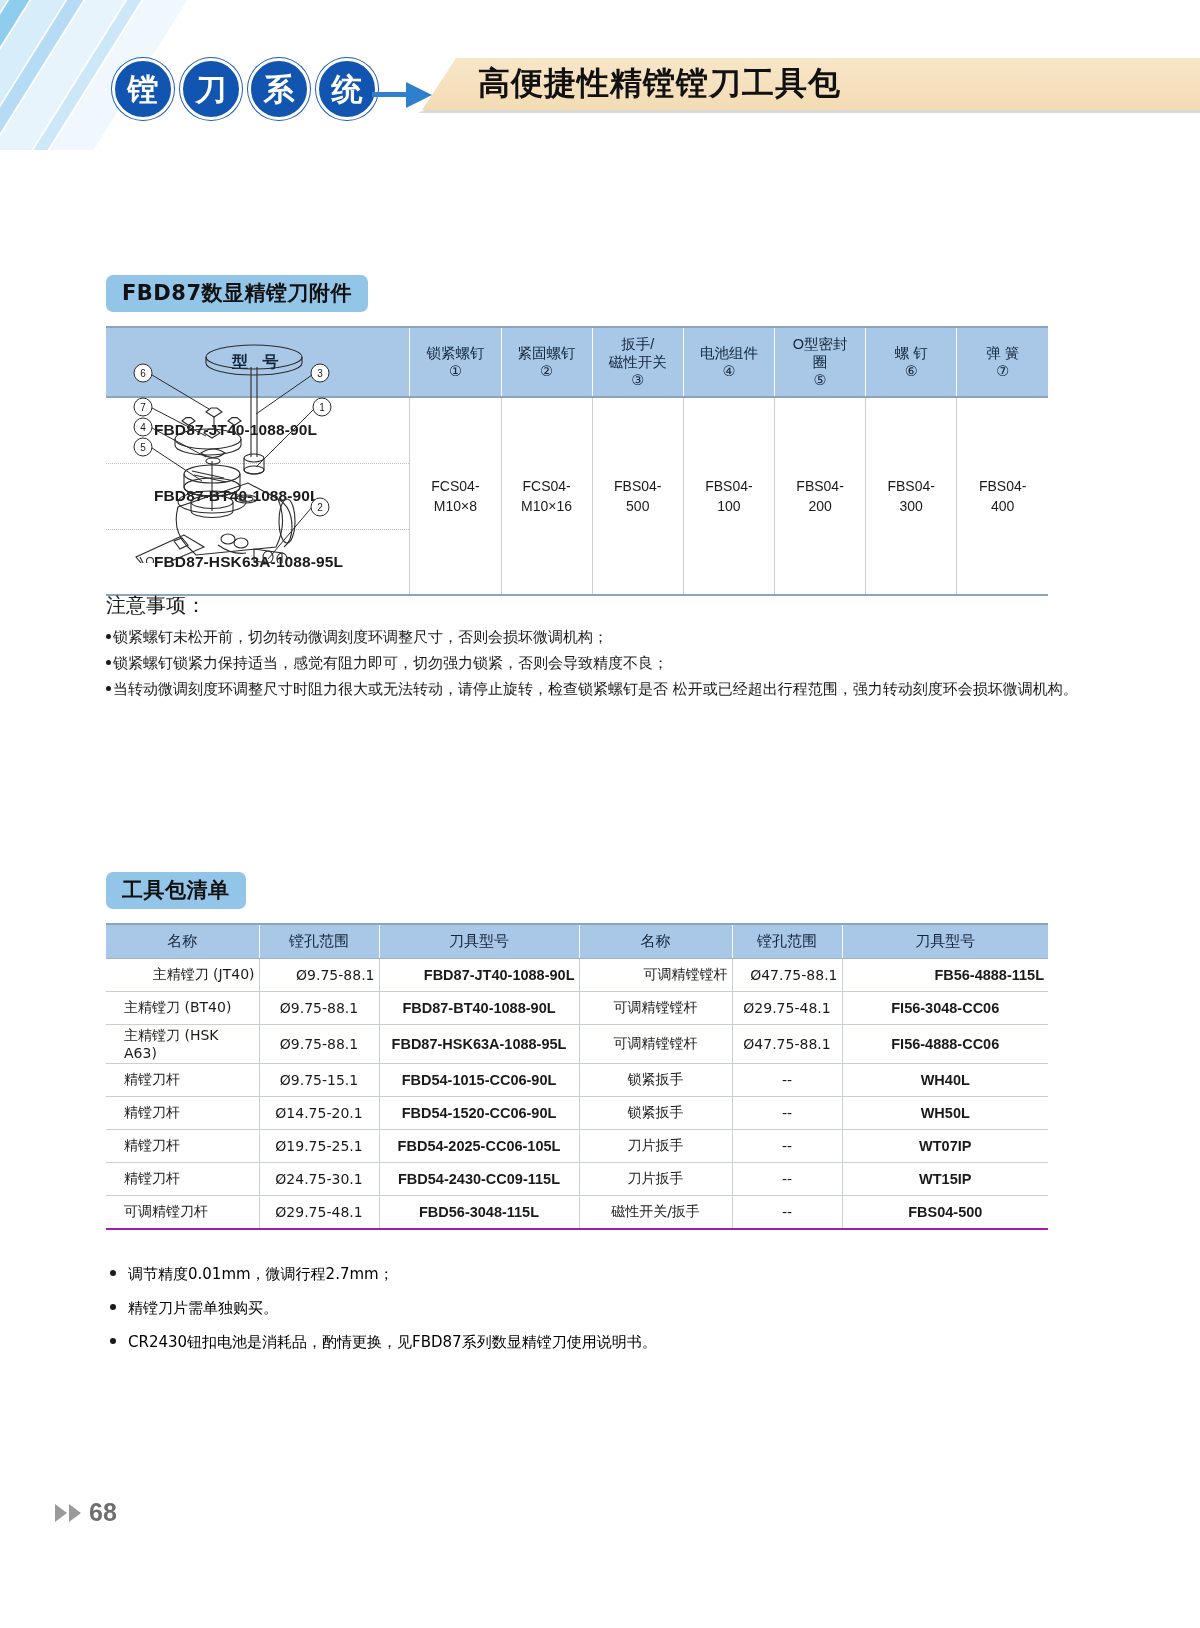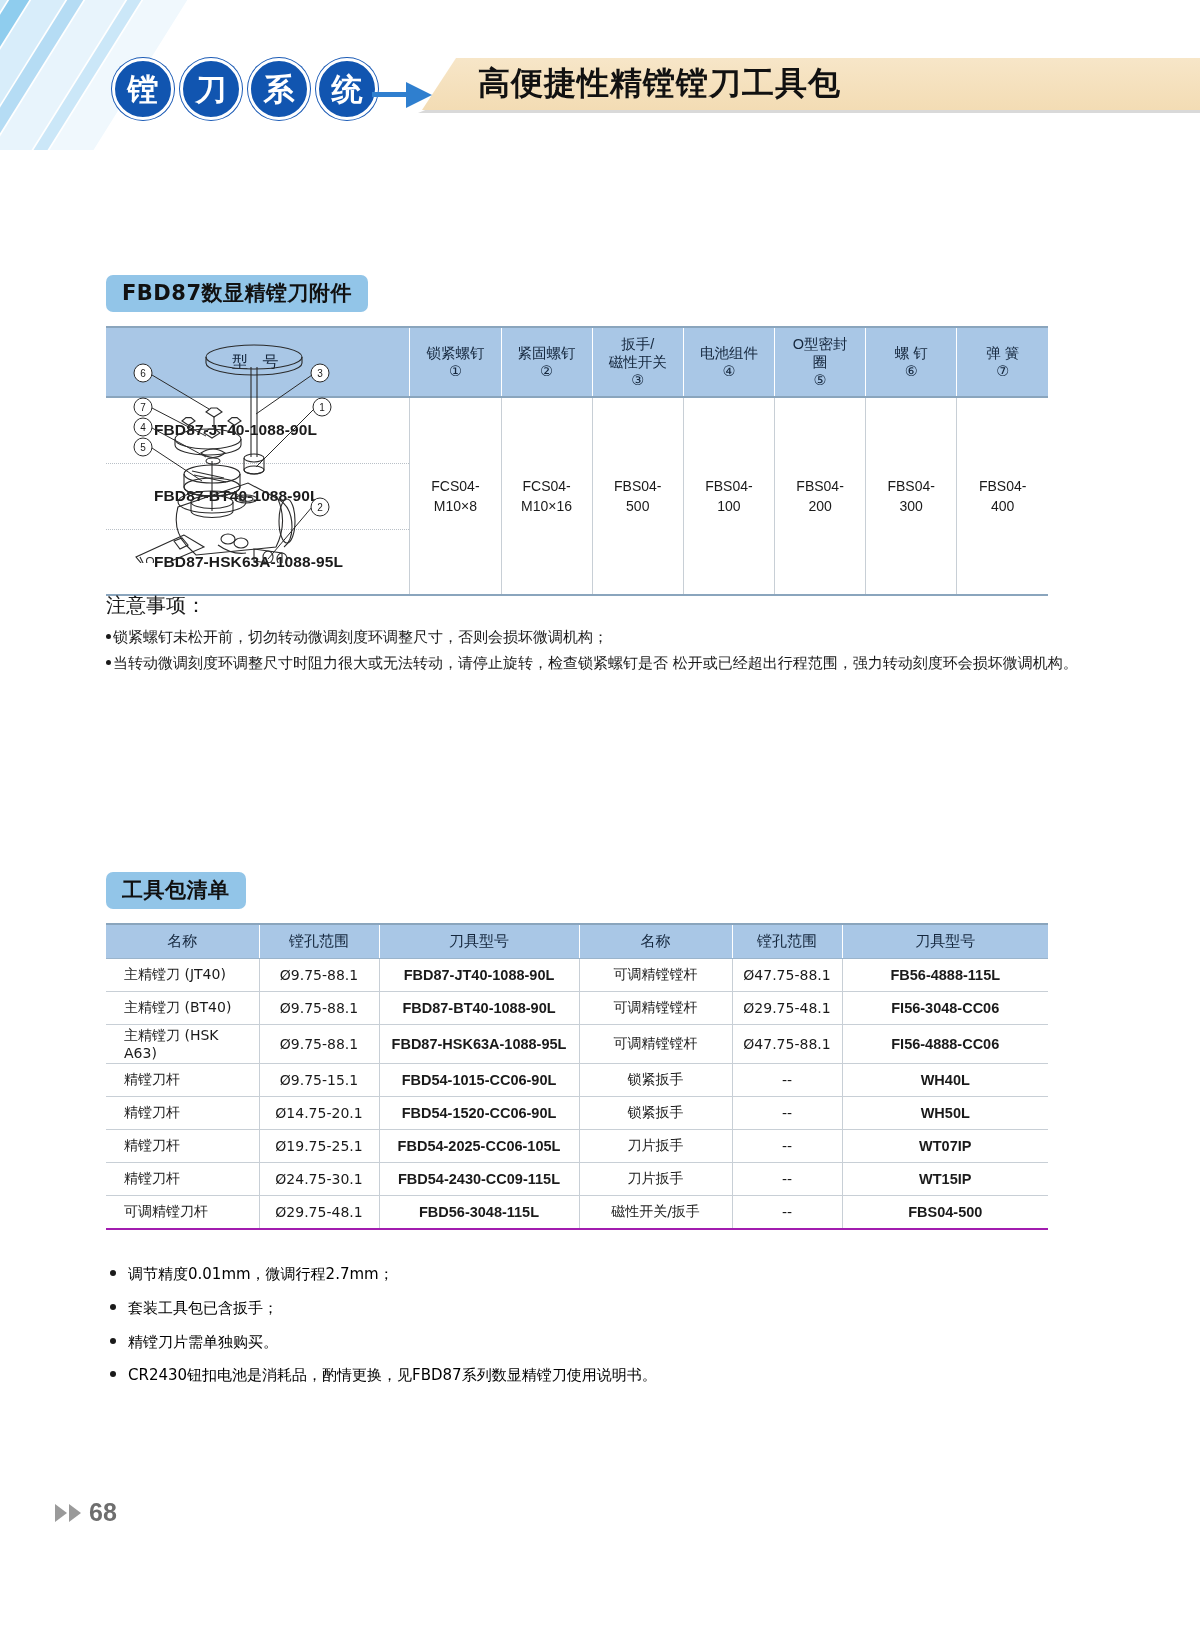--- a/index.html
+++ b/index.html
@@ -143,21 +143,21 @@
     border-bottom: 2px solid #8aa5bd;
     font-size: 14.5px;
     font-weight: normal;
     color: #14263c;
     padding: 7px 2px;
     line-height: 1.25;
     vertical-align: middle;
     text-align: center;
     height: 68px;
   }
-  .t1 thead th.first { border-left: none; }
+  .t1 thead th.first { border-left: none; font-weight: bold; }
   .t1 thead th.modelhead { font-size: 16px; letter-spacing: 5px; }
 
   .t1 td {
     border-left: 1px solid #c8cfd6;
     text-align: center;
     vertical-align: middle;
     font-size: 14px;
     color: #1a1a1a;
     padding: 4px 2px;
     line-height: 1.45;
@@ -234,21 +234,21 @@
     border-left: 1px solid #c8cfd6;
     border-top: 1px solid #c8cfd6;
     text-align: center;
     vertical-align: middle;
     font-size: 14px;
     height: 33px;
     padding: 2px 4px;
     color: #1a1a1a;
     font-family: "DejaVu Sans", "Liberation Sans", sans-serif;
   }
-  .t2 tbody tr:first-child td { border-top: none; }
+  .t2 tbody tr:first-child td { border-top: none; text-align: right; }
   .t2 tbody td.first { border-left: none; }
   .t2 td.nm { text-align: left; padding-left: 18px; }
   .t2 td.code {
     font-weight: bold;
     font-size: 14.5px;
     font-family: "Liberation Sans", "DejaVu Sans", sans-serif;
   }
 
   .notes2 { position: absolute; left: 110px; top: 1258px; width: 960px; }
   .notes2 .b {
@@ -494,20 +494,21 @@
       <tr>
         <td class="modelcell dotted-top">FBD87-HSK63A-1088-95L</td>
       </tr>
     </tbody>
   </table>
 </div>
 
 <div class="notes1">
   <div class="lead">注意事项：</div>
   <div class="nline"><span class="dot"></span><span>锁紧螺钉未松开前，切勿转动微调刻度环调整尺寸，否则会损坏微调机构；</span></div>
+  <div class="nline"><span class="dot"></span><span>锁紧螺钉锁紧力保持适当，感觉有阻力即可，切勿强力锁紧，否则会导致精度不良；</span></div>
   <div class="nline"><span class="dot"></span><span>当转动微调刻度环调整尺寸时阻力很大或无法转动，请停止旋转，检查锁紧螺钉是否 松开或已经超出行程范围，强力转动刻度环会损坏微调机构。</span></div>
 </div>
 
 <div class="sec2">
   <div class="sec2-title">
     <span class="section-pill">工具包清单</span>
   </div>
 
   <table class="t2">
     <colgroup>
@@ -592,21 +593,20 @@
         <td>磁性开关/扳手</td>
         <td>--</td>
         <td class="code">FBS04-500</td>
       </tr>
     </tbody>
   </table>
 </div>
 
 <div class="notes2">
   <div class="b"><span class="dot"></span><span>调节精度0.01mm，微调行程2.7mm；</span></div>
-  <div class="b"><span class="dot"></span><span>套装工具包已含扳手；</span></div>
   <div class="b"><span class="dot"></span><span>精镗刀片需单独购买。</span></div>
   <div class="b"><span class="dot"></span><span>CR2430钮扣电池是消耗品，酌情更换，见FBD87系列数显精镗刀使用说明书。</span></div>
 </div>
 
 <div class="footer">
   <div class="foot-arrows">
     <div class="fa"></div>
       <div class="fa"></div>
   </div>
   <span class="page-num">68</span>

